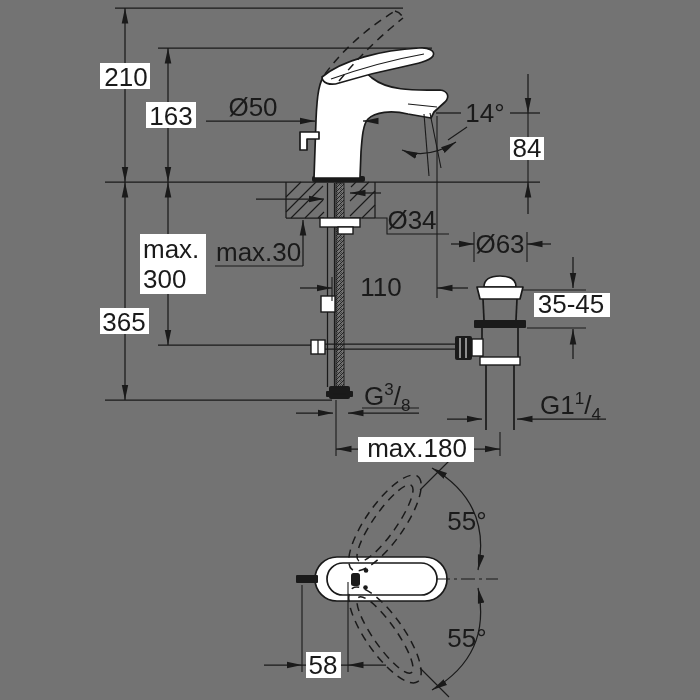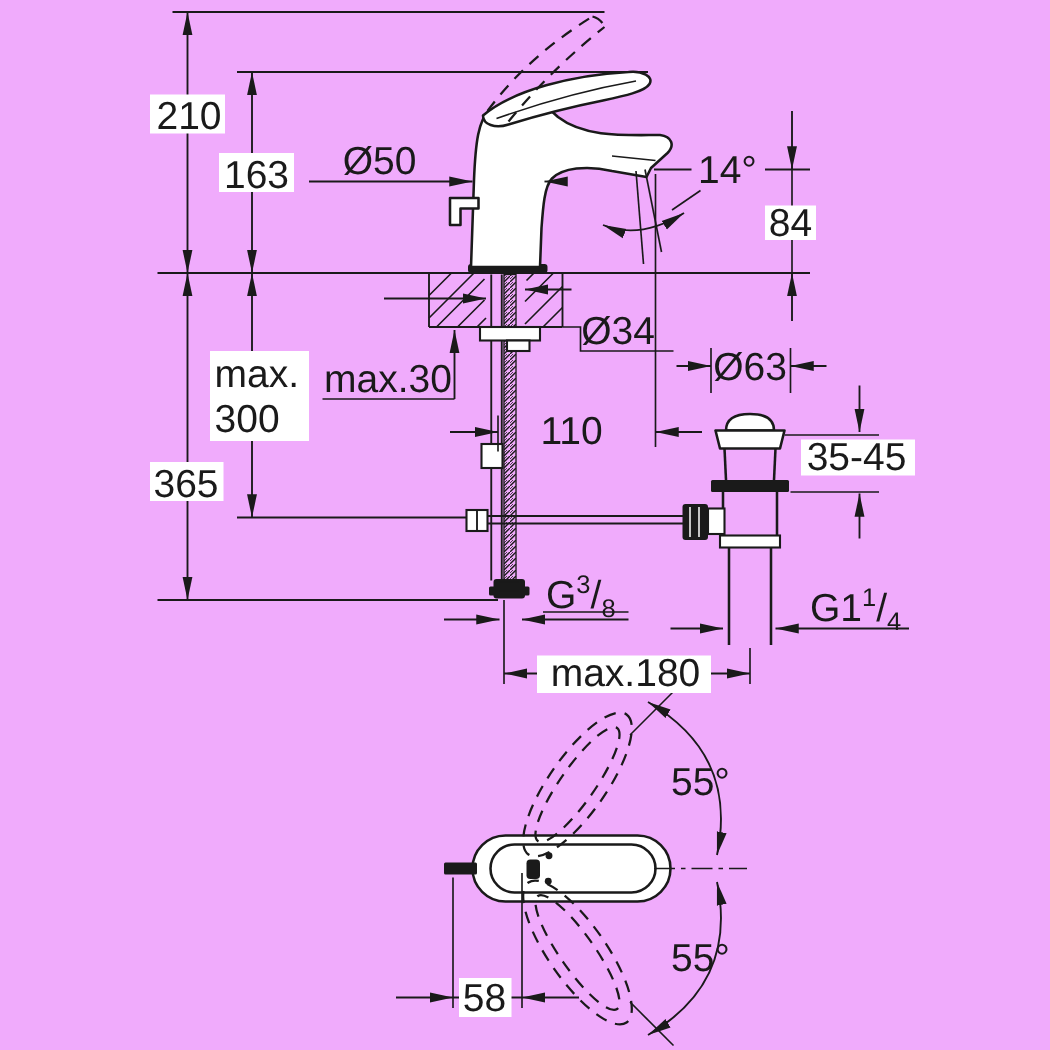--- a/index.html
+++ b/index.html
@@ -1,16 +1,16 @@
 <!DOCTYPE html>
 <html><head>
 <meta charset="utf-8">
 <style>
   html,body{margin:0;padding:0;background:#fff;}
-  .page{width:700px;height:700px;background:#f0abfc;position:relative;overflow:hidden;text-decoration:underline;}
+  .page{width:700px;height:700px;background:#737373;position:relative;overflow:hidden;text-decoration:underline;}
   svg{display:block;}
   .ln{stroke:#1a1a1a;stroke-width:1.25;fill:none;stroke-linecap:butt;}
   .thin{stroke:#1a1a1a;stroke-width:1.1;fill:none;}
   .main{stroke:#1a1a1a;stroke-width:1.7;fill:#ffffff;stroke-linejoin:round;}
   .mainl{stroke:#1a1a1a;stroke-width:1.7;fill:none;stroke-linejoin:round;}
   .dashed{stroke:#1a1a1a;stroke-width:1.5;fill:none;stroke-dasharray:8 6;}
   .fillk{fill:#1a1a1a;stroke:none;}
   .whitebox{fill:#ffffff;stroke:#1a1a1a;stroke-width:1.4;}
   .bg{fill:#ffffff;stroke:none;}
   .dim{font-family:"Liberation Sans","DejaVu Sans",sans-serif;font-size:26px;fill:#1a1a1a;}

